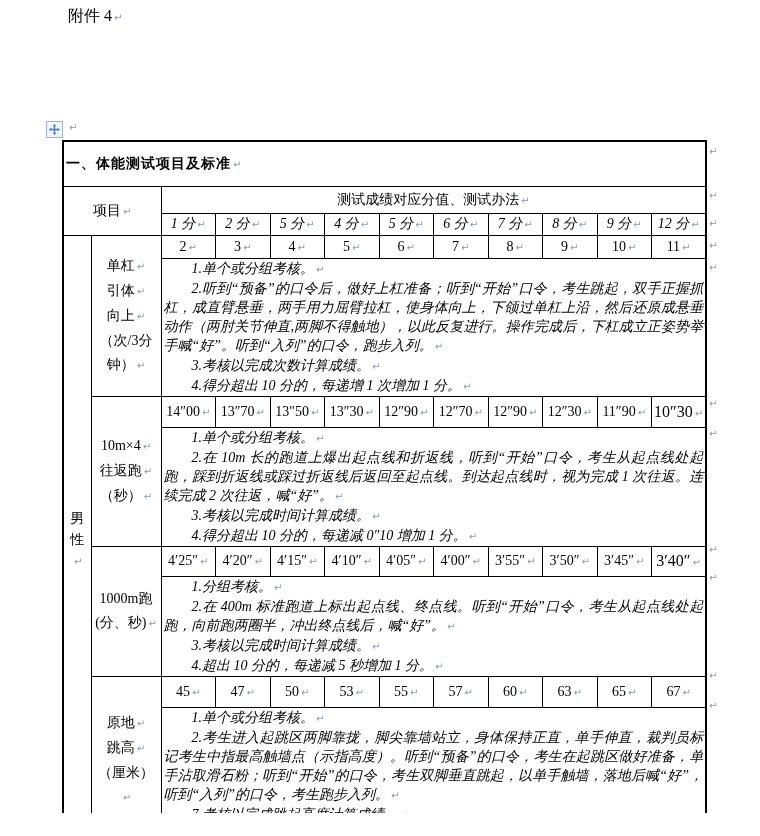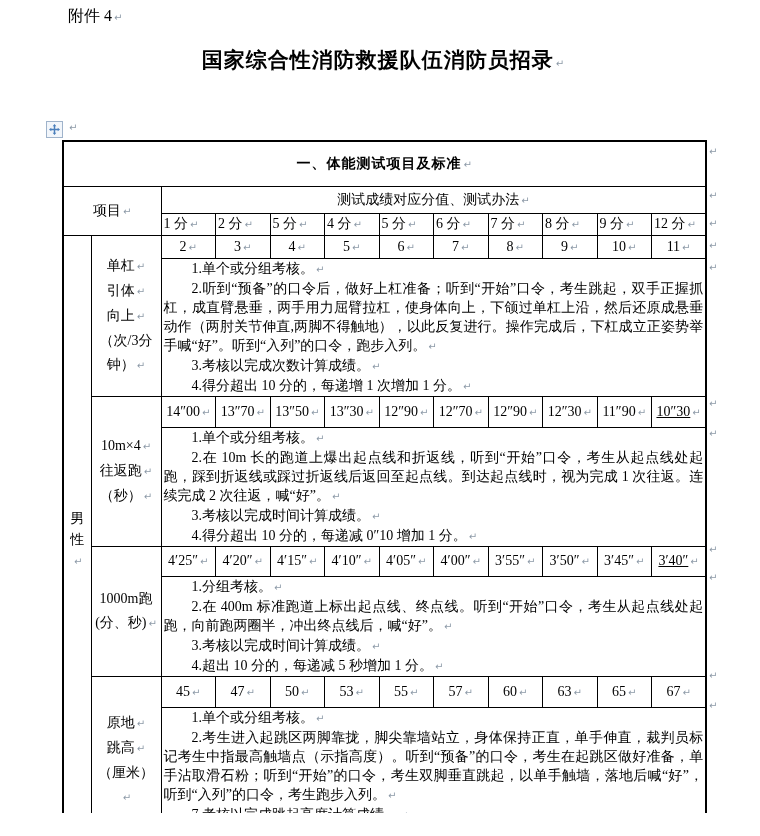--- a/index.html
+++ b/index.html
@@ -7,46 +7,43 @@
         font-family:"Liberation Serif","DejaVu Serif",serif;color:#000;}
   .mk{color:#8d9aa8;font-family:"DejaVu Sans",sans-serif;font-size:10px;margin-left:2px;font-weight:normal;}
   .attachment{position:absolute;left:68px;top:6px;font-size:16px;}
   .doc-title{position:absolute;left:62px;width:643px;text-align:center;font-weight:bold;font-size:21px;letter-spacing:1px;}
   .t1{top:46px;} .t2{top:86px;}
   .move-handle{position:absolute;left:46px;top:121px;width:15px;height:15px;border:1px solid #9fb3cb;
                background:#f2f6fb;display:flex;align-items:center;justify-content:center;cursor:move;}
   .after-handle{position:absolute;left:67px;top:122px;}
   .doc-table{position:absolute;left:62px;top:140px;width:643px;border-collapse:collapse;table-layout:fixed;border:2px solid #000;}
   .doc-table td{border:1px solid #000;padding:0 2px;font-size:14px;vertical-align:middle;overflow:hidden;}
-  .sect{text-align:center;font-size:17px;font-weight:bold;letter-spacing:1px;}
+  .sect{font-size:17px;font-weight:bold;letter-spacing:1px;}
   .hdr{text-align:center;font-size:15px;}
-  .score-h{text-align:left;font-size:14px;}
+  .score-h{text-align:center;font-size:14px;font-style:italic;}
   .val{text-align:center;font-size:14px;}
-  .sm span:first-child{font-size:14px;text-decoration:underline;}
+  .sm span:first-child{font-size:16px;}
   .item{text-align:center;font-size:14px;line-height:24px;padding:0 1px;margin-top:32px;}
   .item .ln{display:block;}
   .gender{text-align:center;font-size:14px;line-height:21px;}
   .gender .ln{display:block;}
-  .desc{vertical-align:top;padding:2px 6px 0 6px;}
+  .desc{vertical-align:top;padding:2px 6px 0 6px;font-style:italic;}
   .desc p{margin:0;text-indent:2em;line-height:19px;text-align:justify;font-size:14px;}
   .rowmark{position:absolute;left:709px;color:#8d9aa8;font-family:"DejaVu Sans",sans-serif;font-size:10px;}
   .resize-handle{position:absolute;left:705px;top:827px;width:7px;height:7px;border:1px solid #a9a9a9;background:#fff;cursor:nwse-resize;}
 </style>
 </head>
 <body>
 
 <div class="page">
 
   <div class="attachment">
     <span>附件 4</span><span class="mk">↵</span>
   </div>
 
-  <div class="doc-title t1">
-    <span>国家综合性消防救援队伍消防员招录</span><span class="mk">↵</span>
-  </div>
 
   <div class="move-handle">
     <svg width="11" height="11" viewBox="0 0 12 12">
       <path d="M6 0 L8 2.5 H6.8 V5.2 H9.5 V4 L12 6 L9.5 8 V6.8 H6.8 V9.5 H8 L6 12 L4 9.5 H5.2 V6.8 H2.5 V8 L0 6 L2.5 4 V5.2 H5.2 V2.5 H4 Z" fill="#4a7ebb"></path>
     </svg>
   </div>
   <span class="after-handle mk">↵</span>
 
   <table class="doc-table">
     <colgroup>

